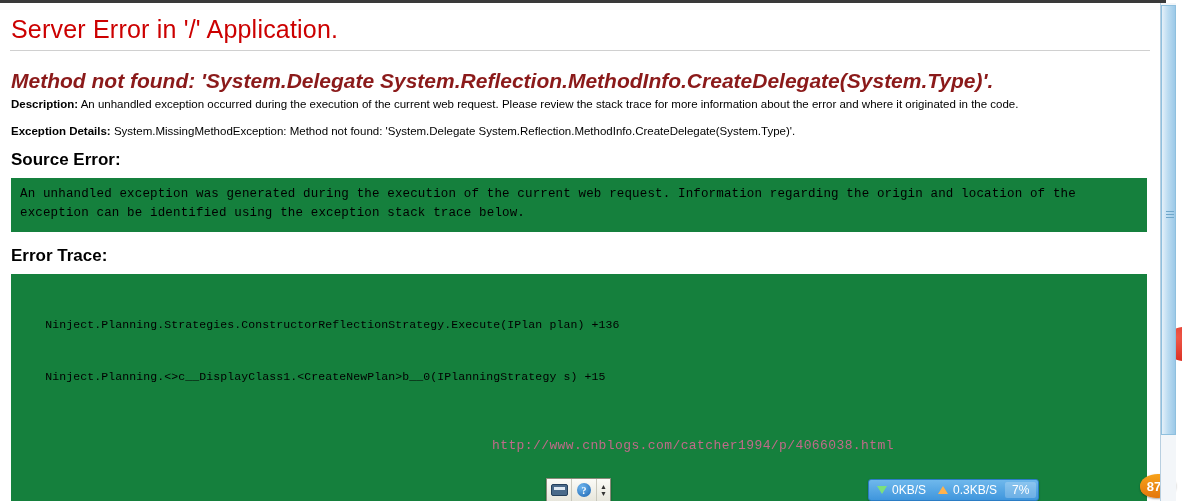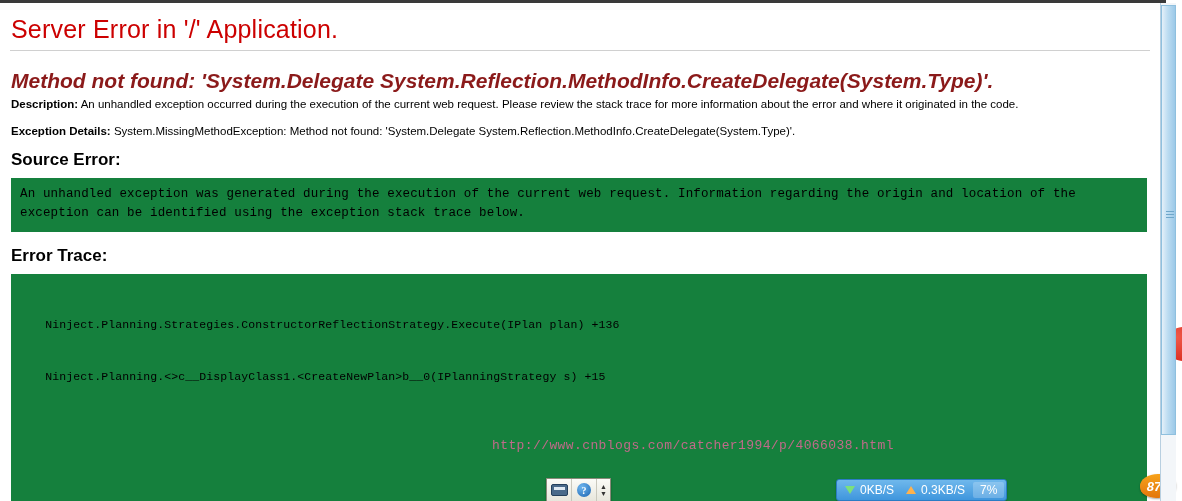--- a/index.html
+++ b/index.html
@@ -150,21 +150,21 @@
     background: radial-gradient(circle at 35% 30%, #6fb6ef, #1a63b0);
     color: #ffffff;
     font-size: 10px; font-weight: bold;
     display: flex; align-items: center; justify-content: center;
     font-family: "Liberation Serif", serif;
   }
 
   
   .net-widget {
     position: absolute;
-    left: 836px; top: 479px;
+    left: 868px; top: 479px;
     height: 20px;
     display: flex;
     align-items: center;
     border-radius: 3px;
     background: linear-gradient(#6fb8ec, #3f96dd);
     border: 1px solid #2b7cc4;
     color: #ffffff;
     font-family: "Liberation Sans", sans-serif;
     font-size: 12px;
     padding: 0 2px;
@@ -201,21 +201,20 @@
     position: absolute;
     left: 1140px; top: 474px;
     width: 36px; height: 24px;
     background: linear-gradient(#f7a21a, #e3760c);
     border-radius: 50% 45% 50% 45%;
     color: #ffffff;
     font-family: "Liberation Sans", sans-serif;
     font-size: 13px; font-weight: bold;
     display: flex; align-items: center; justify-content: center;
     box-shadow: 0 1px 2px rgba(0,0,0,.35);
-    font-style: italic;
   }
   .pct-badge .unit { font-size: 8px; margin-left: 1px; opacity: .9; }
 
   
   .stylus {
     position: absolute;
     left: 1166px; top: 455px;
     width: 9px; height: 46px;
     background: linear-gradient(to right, #3a2a18, #8a5a24 40%, #caa05a 70%, #5a3c1a);
   }

